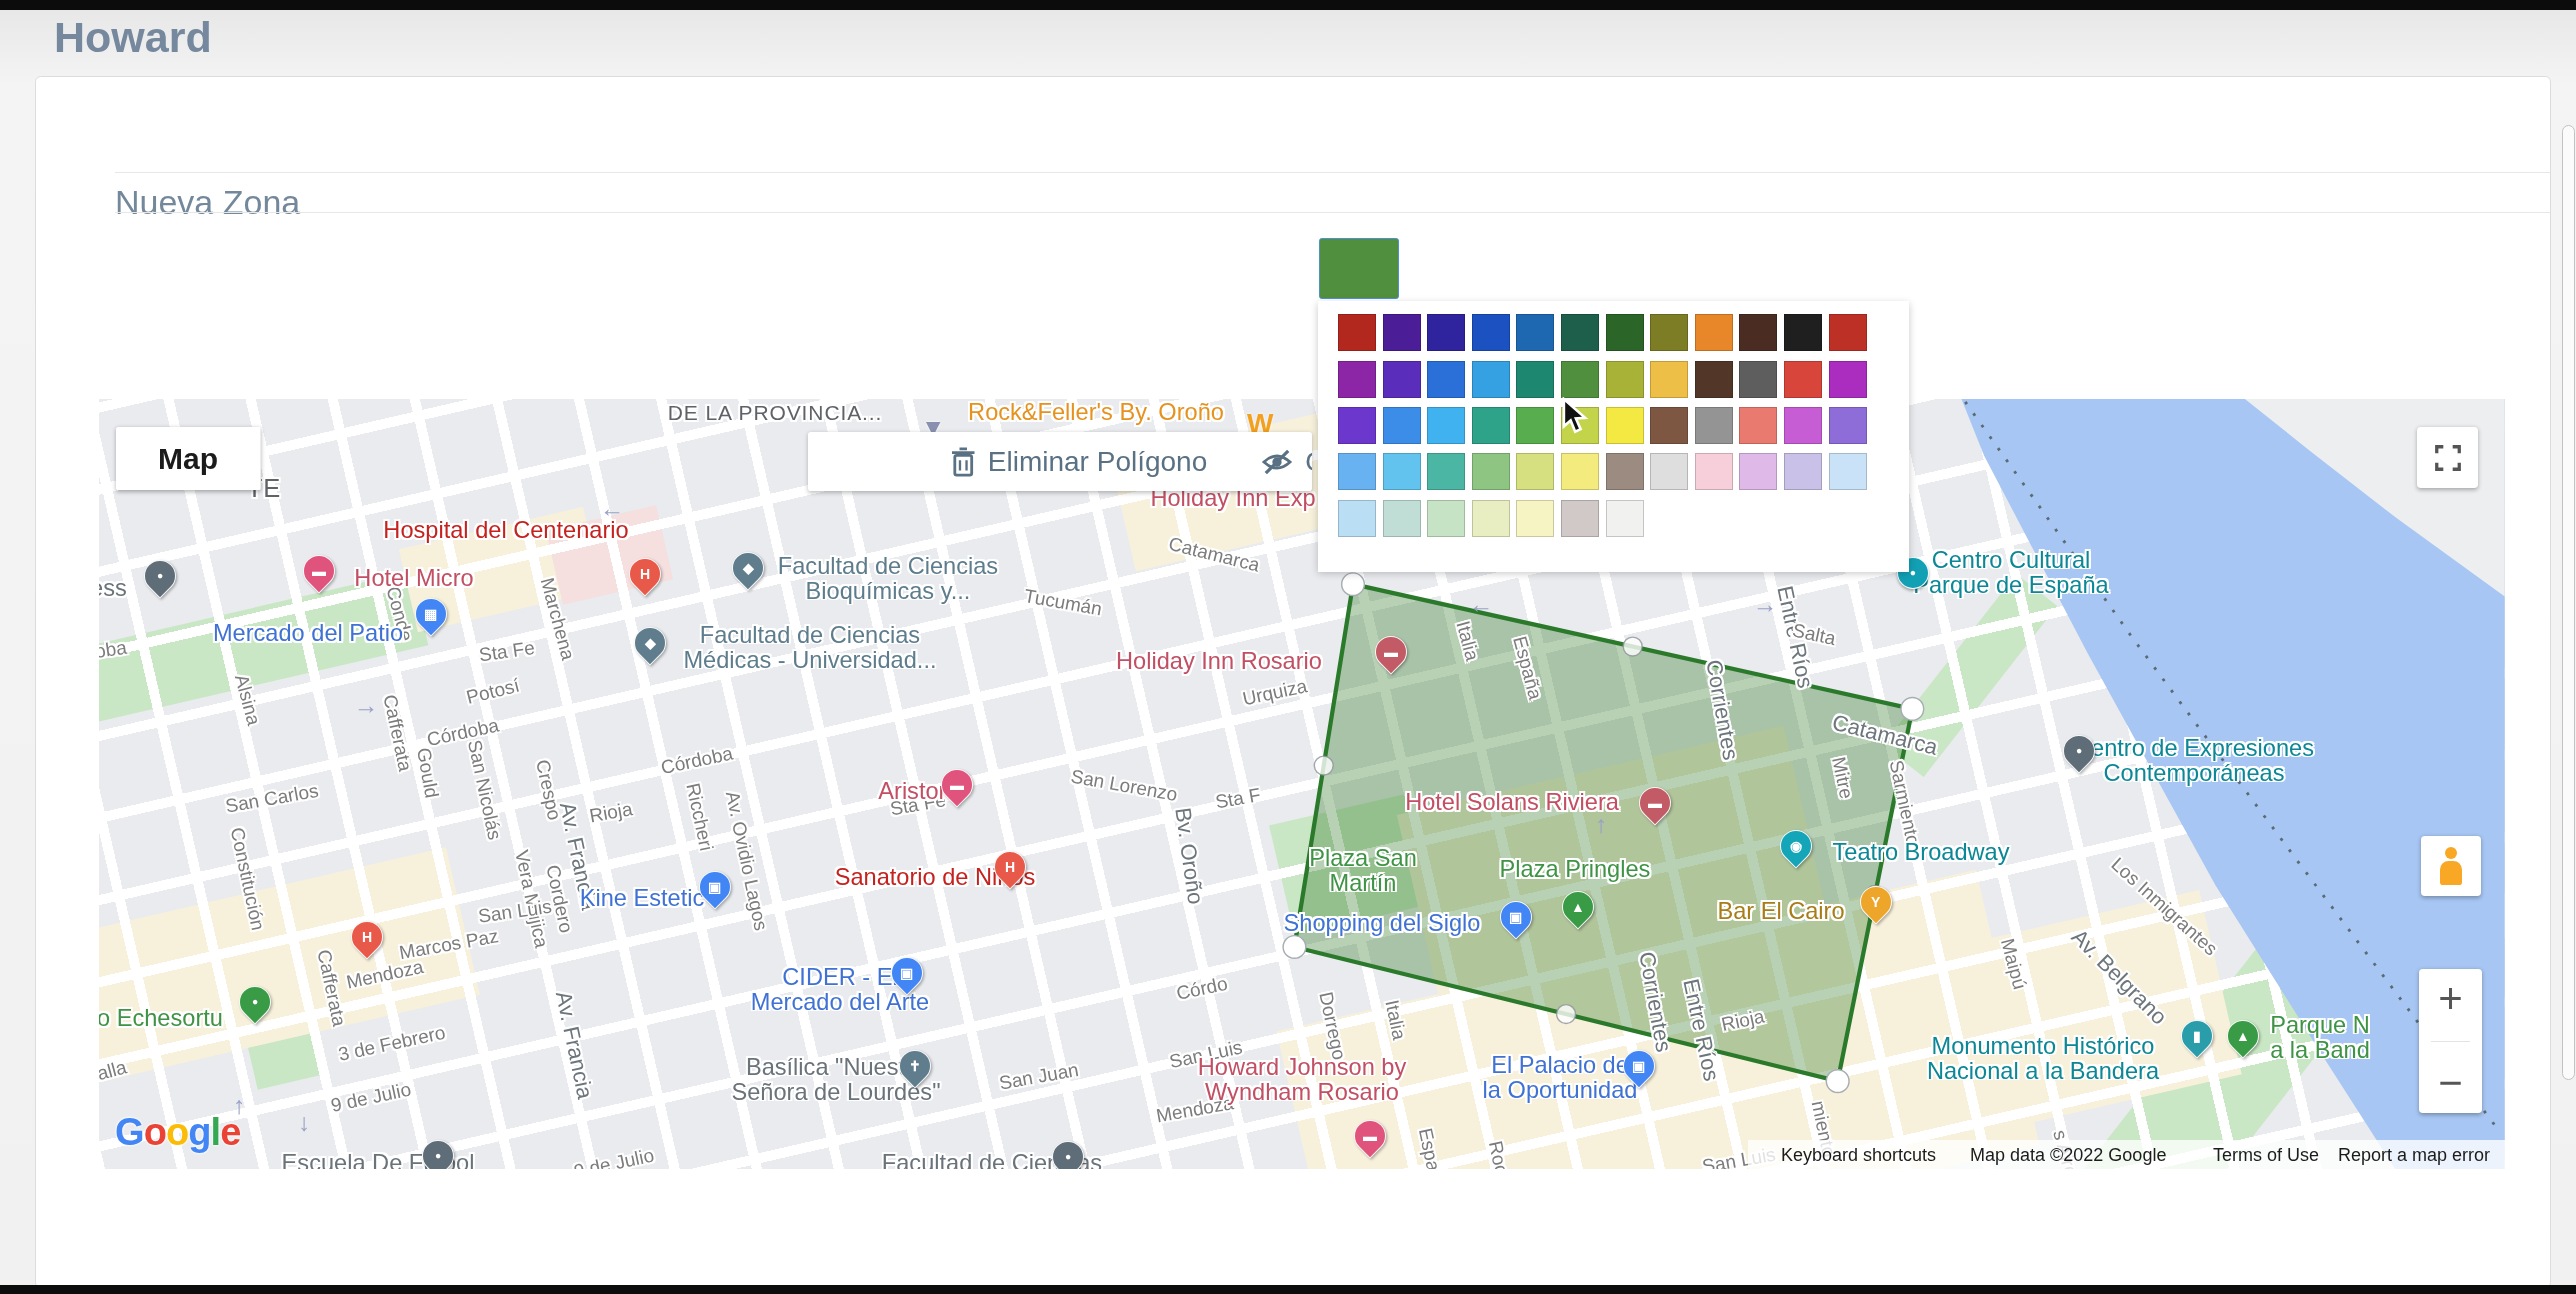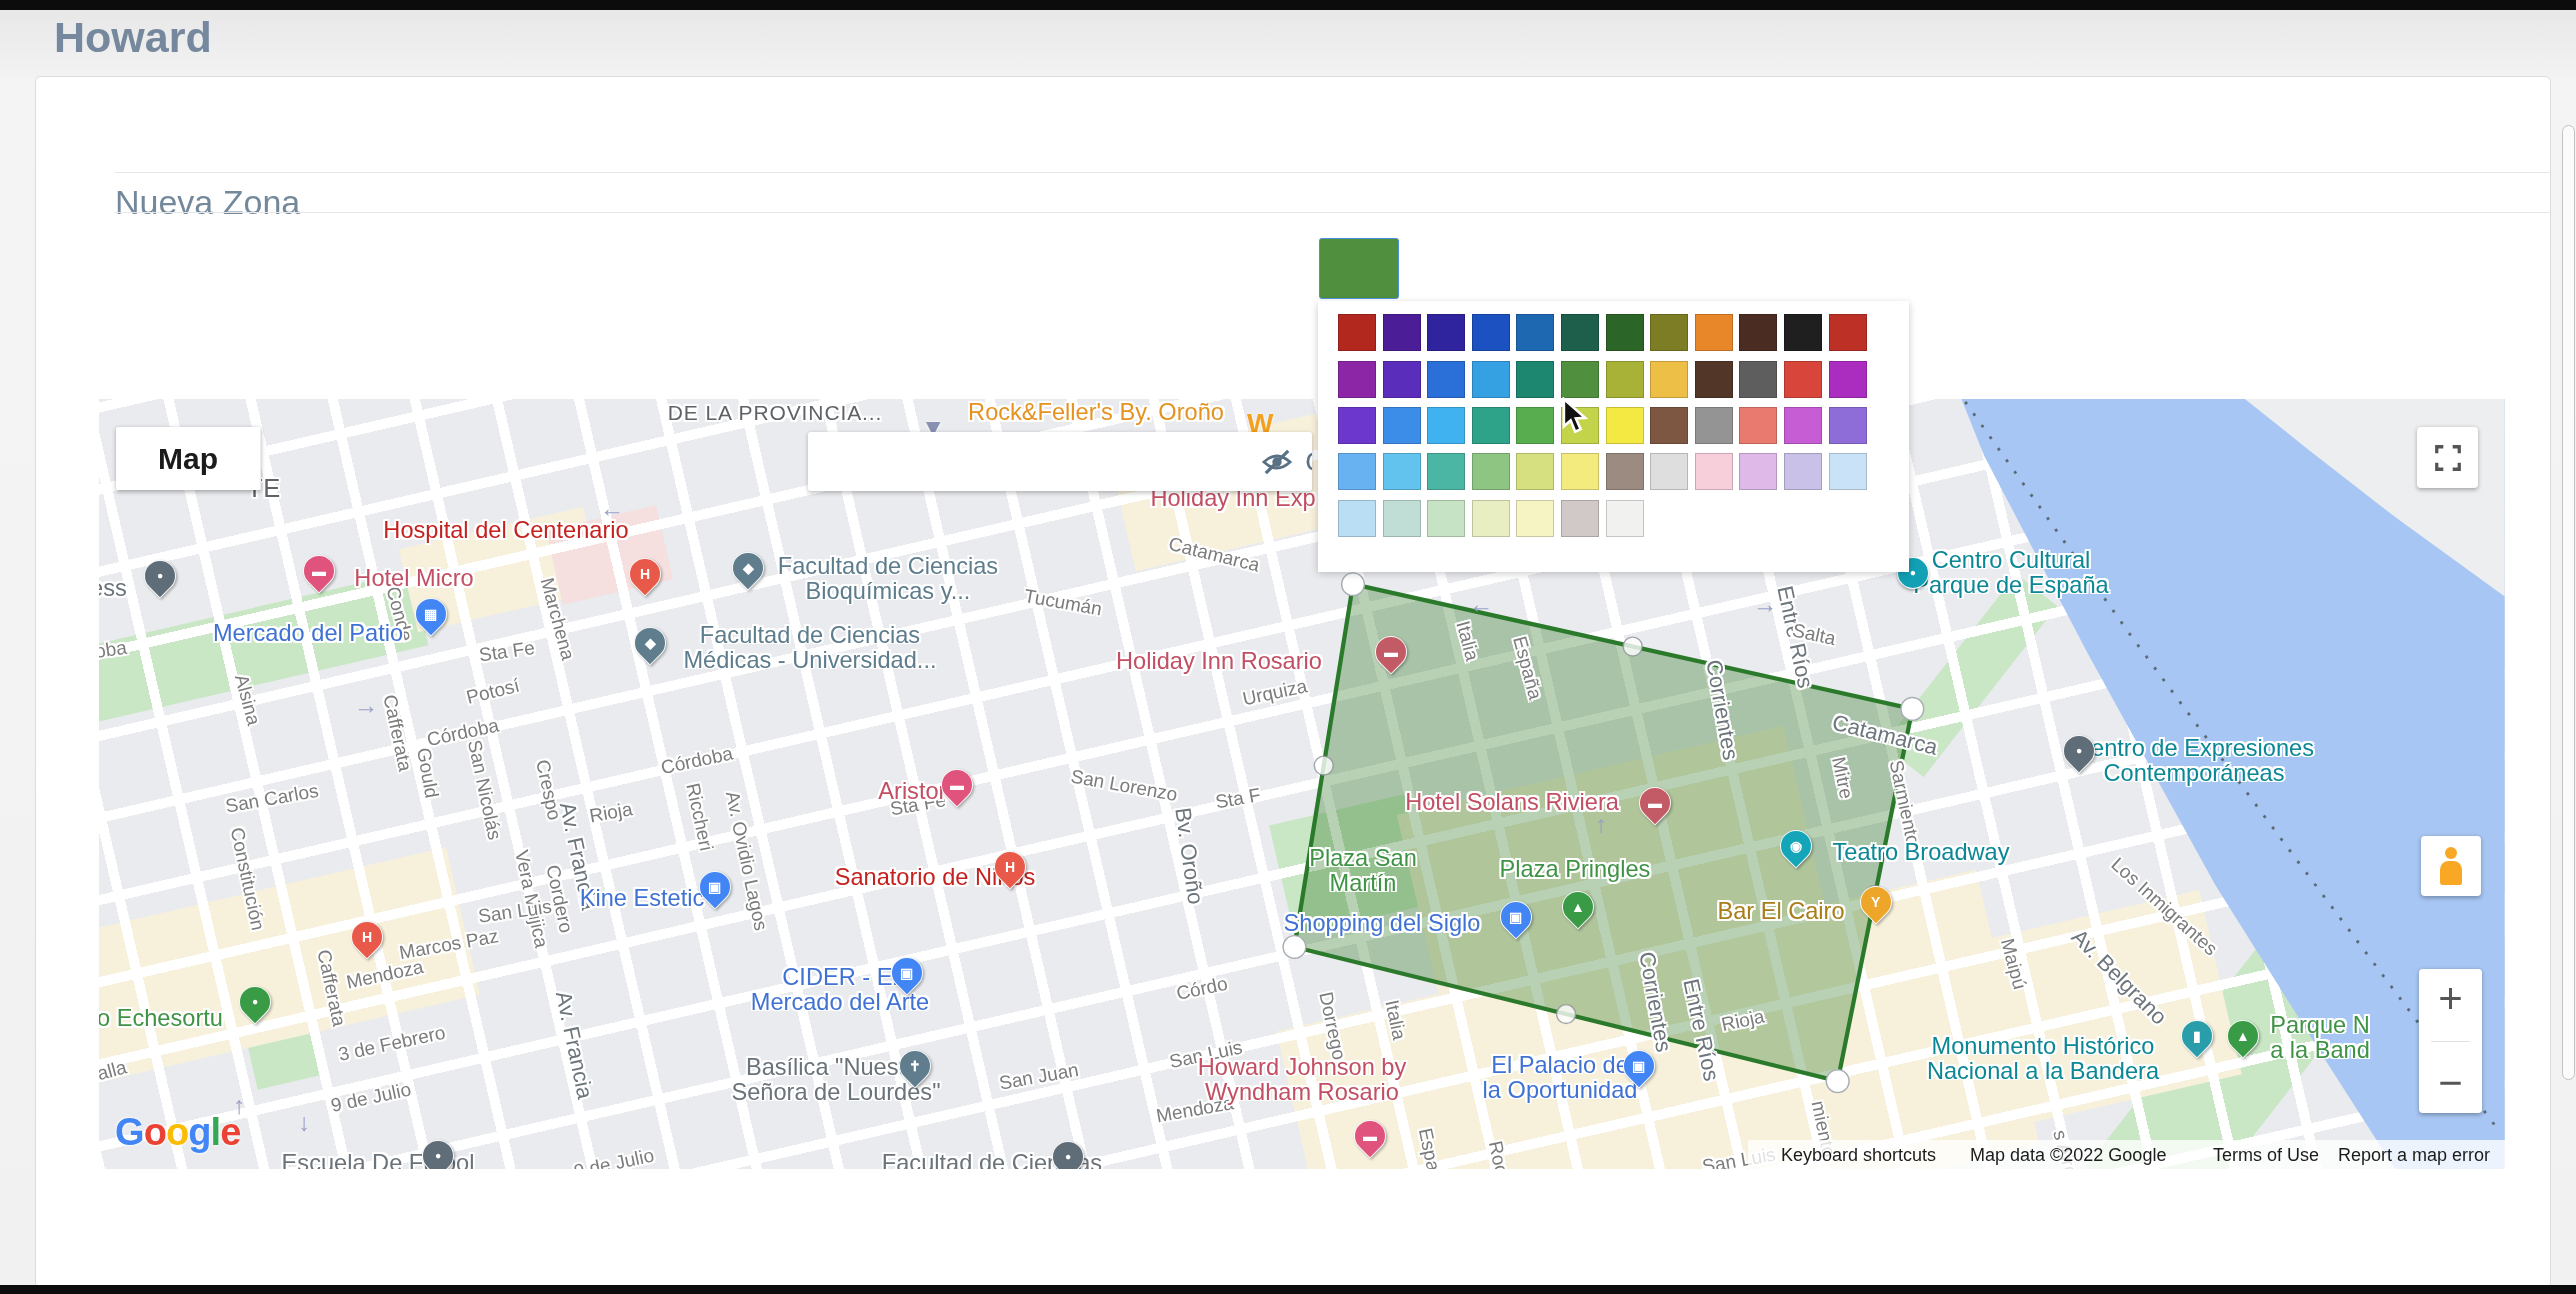--- a/index.html
+++ b/index.html
@@ -339,20 +339,30 @@
       <span class="flatglyph" style="color: rgb(138, 144, 176); font-size: 24.6px; left: 822px; top: 15px;">▼</span>
       <span class="flatglyph" style="color: rgb(243, 160, 31); font-size: 28px; left: 1148px; top: 9.4px;">W</span>
     </div>
 </div>
 
 <div class="mapsat">
   <div class="btn btn-map">Map</div>
 </div>
 
 <div class="map-toolbar">
+  <div class="tb-item tb-del">
+    <svg width="26.5" height="30" viewBox="0 0 28 32">
+      <rect x="5" y="9" width="18" height="21" rx="2" fill="none" stroke="#5a7184" stroke-width="3"></rect>
+      <line x1="2" y1="6" x2="26" y2="6" stroke="#5a7184" stroke-width="3"></line>
+      <line x1="10" y1="2" x2="18" y2="2" stroke="#5a7184" stroke-width="3"></line>
+      <line x1="10.5" y1="14" x2="10.5" y2="25" stroke="#5a7184" stroke-width="2.5"></line>
+      <line x1="17.5" y1="14" x2="17.5" y2="25" stroke="#5a7184" stroke-width="2.5"></line>
+    </svg>
+    <span>Eliminar Polígono</span>
+  </div>
   <div class="tb-item tb-hide">
     <svg width="34" height="28" viewBox="0 0 36 30">
       <path d="M4 15 Q18 2 32 15 Q18 28 4 15 Z" fill="none" stroke="#5a7184" stroke-width="3"></path>
       <circle cx="18" cy="15" r="5" fill="#5a7184"></circle>
       <line x1="6" y1="27" x2="30" y2="3" stroke="#5a7184" stroke-width="3.5"></line>
     </svg>
     <span>Oc</span>
   </div>
 </div>
 

